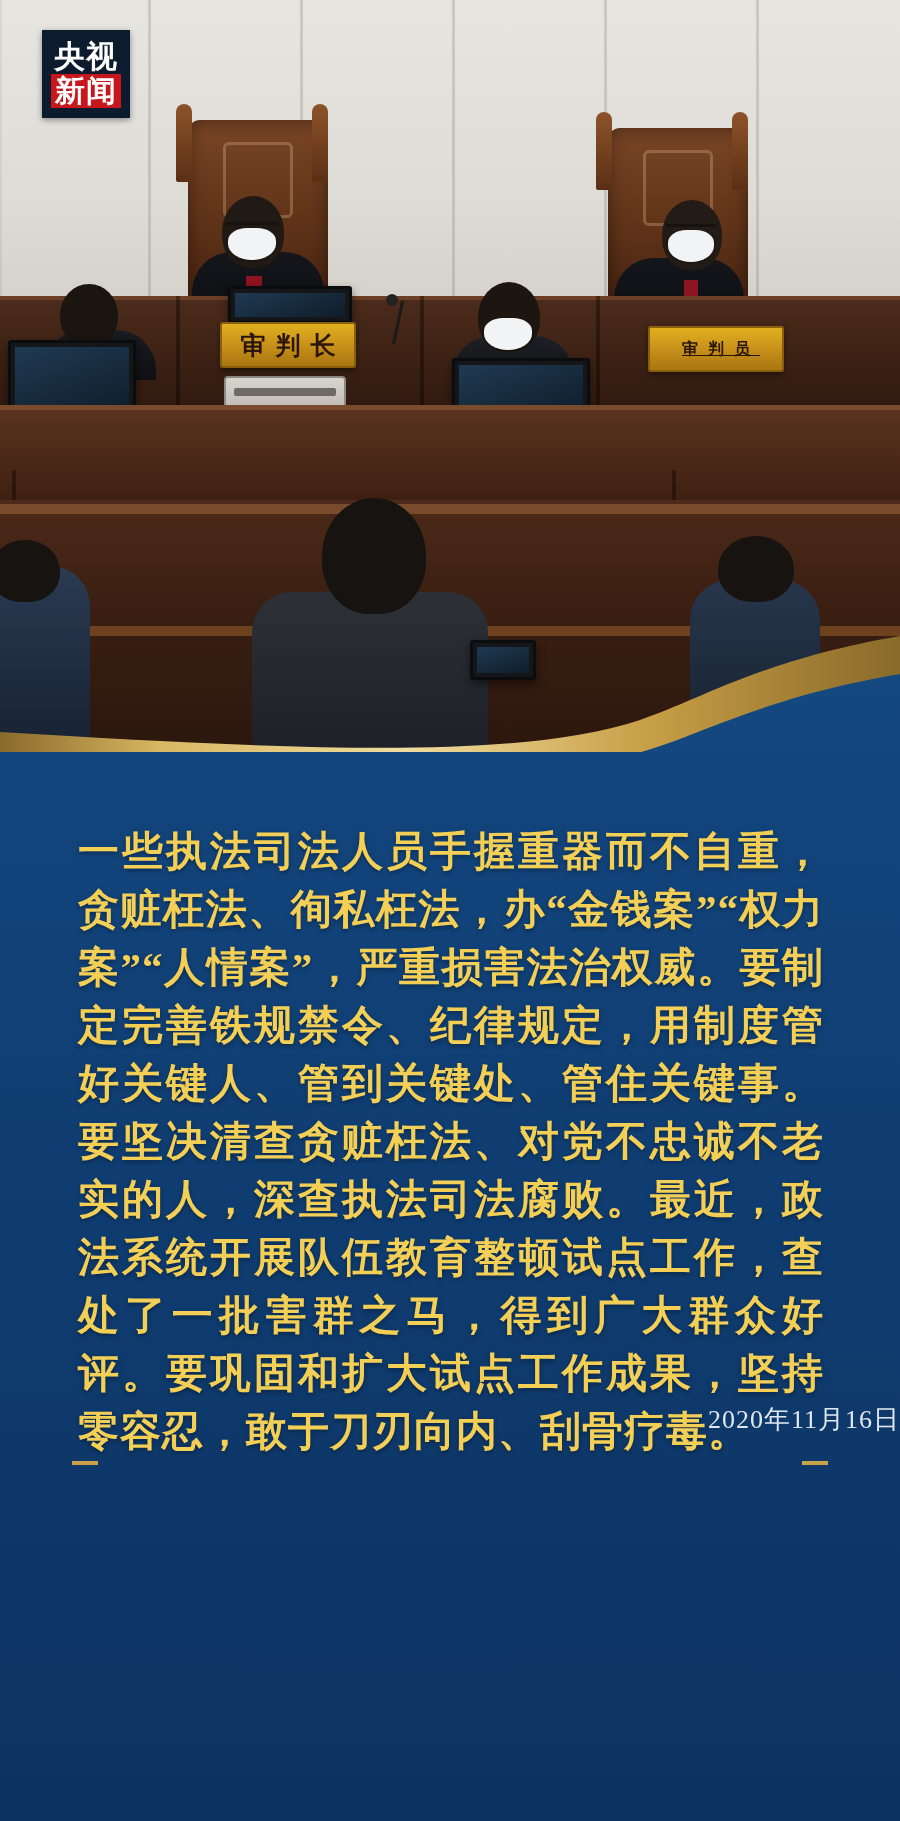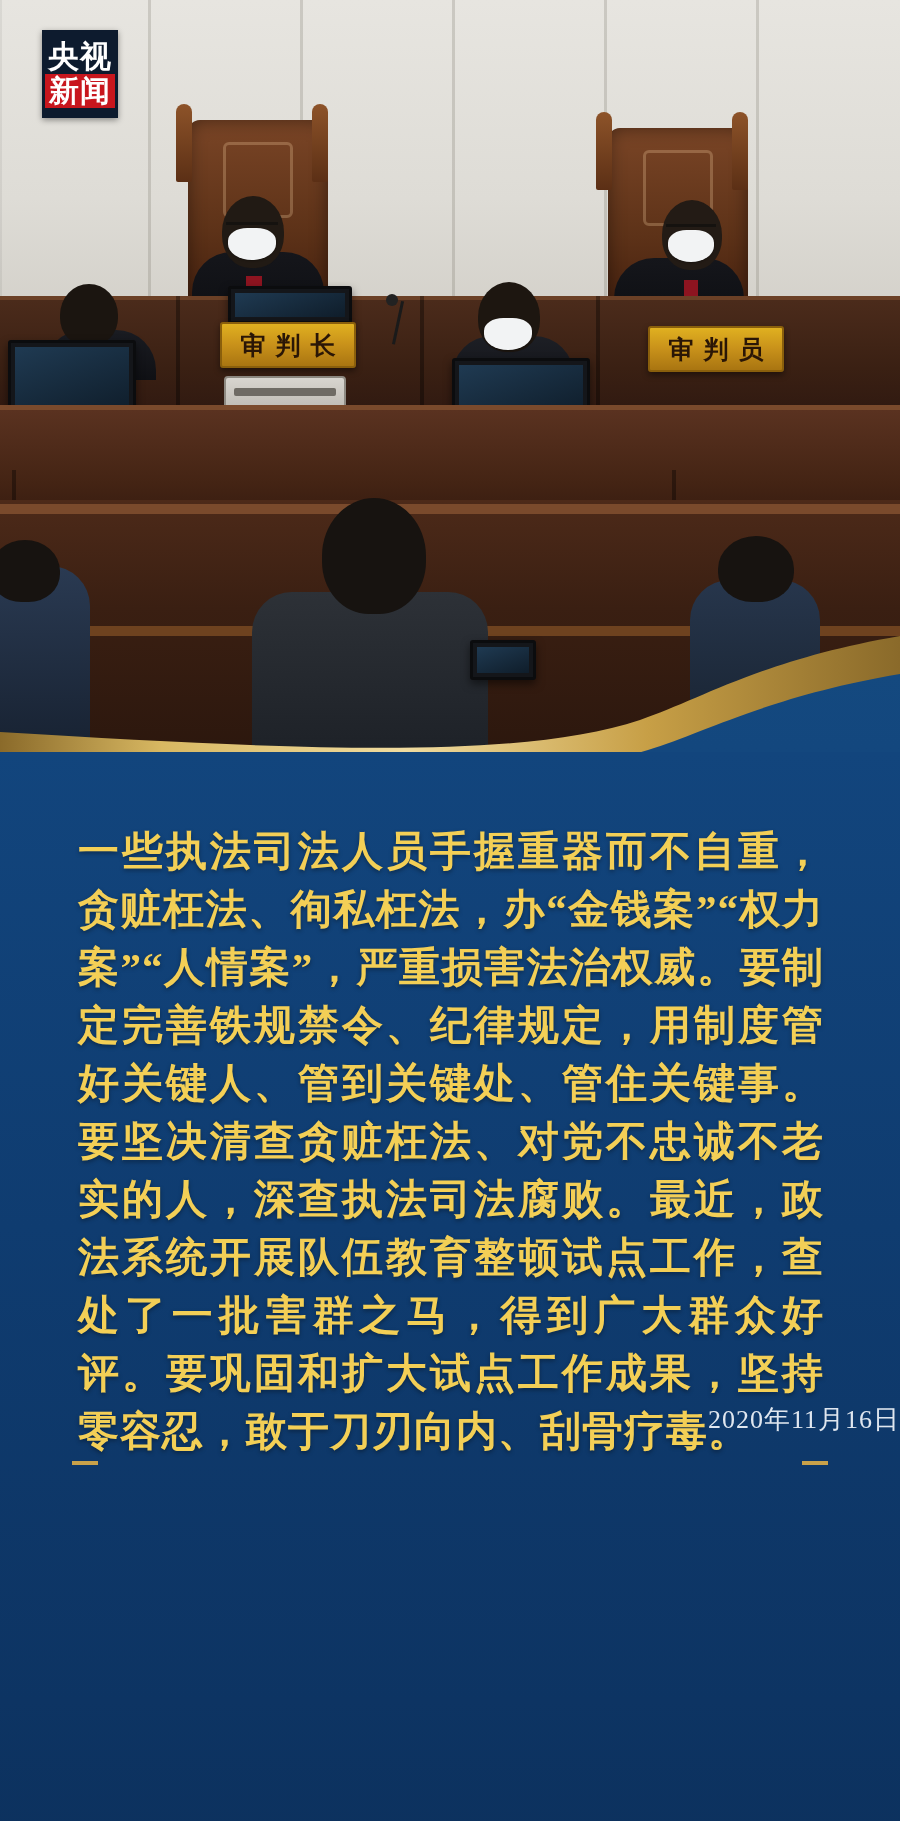--- a/index.html
+++ b/index.html
@@ -153,21 +153,21 @@
   .device-slot {
     position: absolute; left: 8px; right: 8px; top: 10px; height: 8px;
     background: #6f6b64;
     border-radius: 2px;
   }
 
   
   .logo {
     position: absolute;
     left: 42px; top: 30px;
-    width: 76px; height: 88px;
+    width: 88px; height: 88px;
     background: #0d1b2e;
     display: flex; flex-direction: column;
     align-items: center; justify-content: center;
     box-shadow: 0 2px 6px rgba(0,0,0,0.4);
   }
   .logo-top {
     color: #ffffff;
     font-family: "Liberation Serif", serif;
     font-weight: bold;
     font-size: 31px;
@@ -301,21 +301,21 @@
     </div>
 
     <div class="mic-stem" style="left:392px; top:300px; width:3px; height:44px; transform:rotate(12deg);"></div>
     <div class="mic-head" style="left:386px; top:294px;"></div>
 
     <div class="device" style="left:224px; top:376px; width:118px; height:40px;">
       <div class="device-slot"></div>
     </div>
 
     <div class="plate" style="left:220px; top:322px; width:132px; height:42px; font-size:25px;">审判长</div>
-    <div class="plate" style="left:648px; top:326px; width:132px; height:42px; font-size:25px;">审判员</div>
+    <div class="plate" style="left:648px; top:326px; width:132px; height:42px; font-size:16px;text-decoration:underline;">审判员</div>
     <div class="plate" style="left:222px; top:420px; width:148px; height:48px; font-size:28px;">书记员</div>
 
     <div class="bench-front"></div>
     <div class="panel-seam" style="left:12px; top:470px; height:58px;"></div>
     <div class="panel-seam" style="left:672px; top:470px; height:58px;"></div>
 
     <div class="gallery"></div>
     <div style="position:absolute; left:0; top:504px; width:900px; height:10px; background:#7a4a2c;"></div>
     <div style="position:absolute; left:0; top:626px; width:900px; height:10px; background:#6e421f;"></div>
 

